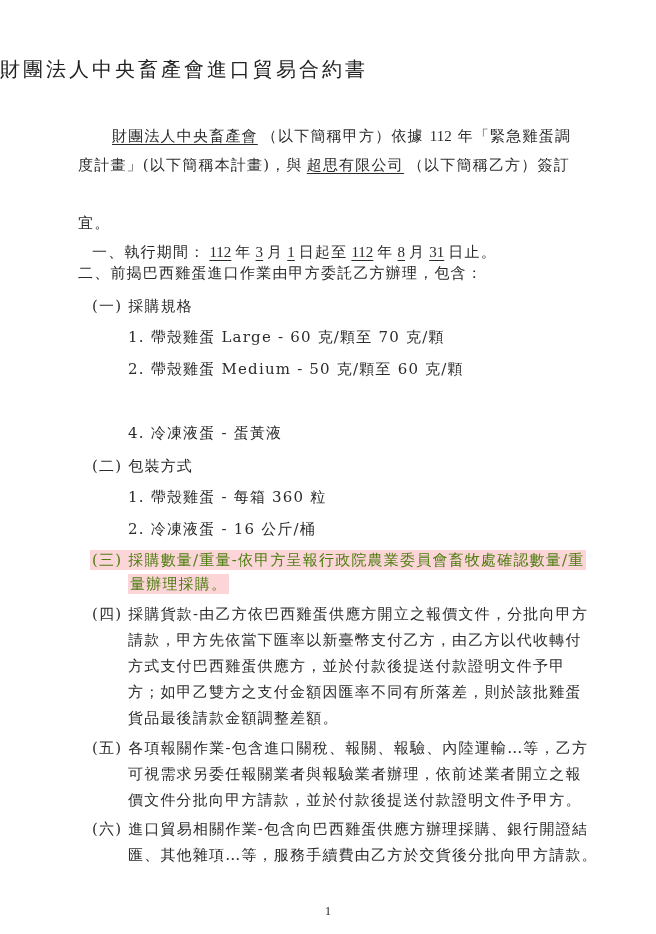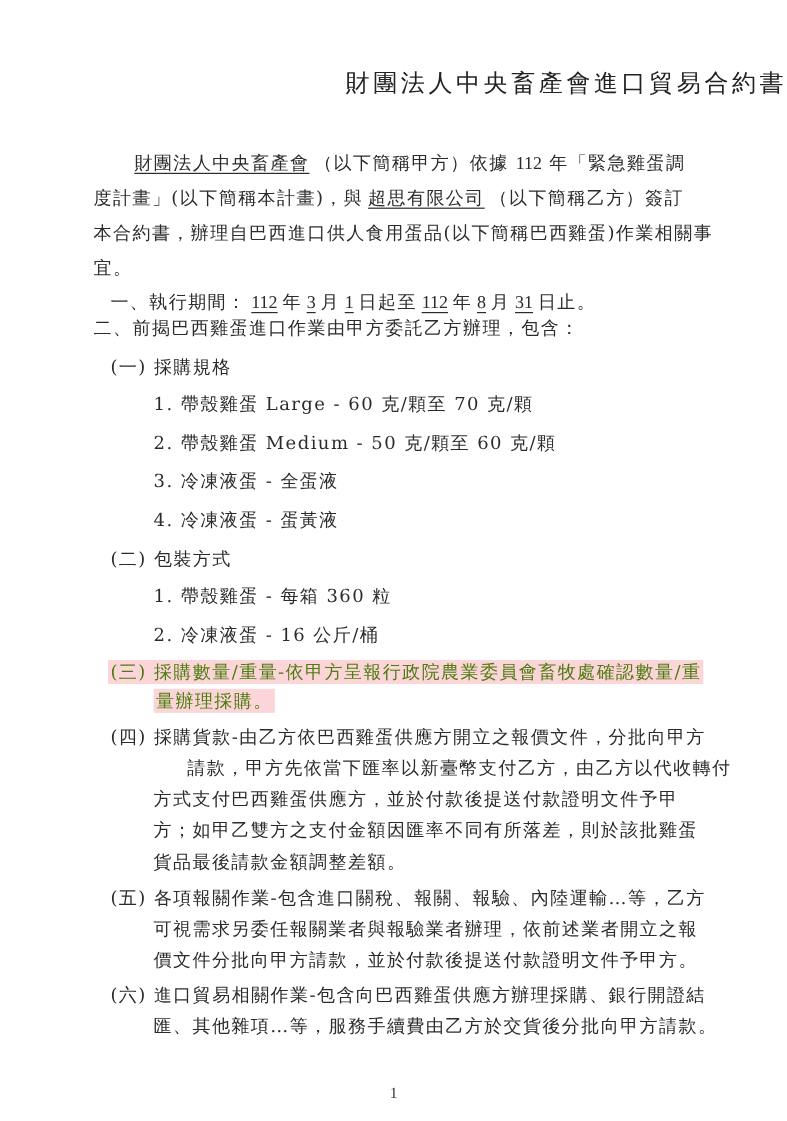--- a/index.html
+++ b/index.html
@@ -19,21 +19,21 @@
       position: absolute;
       left: 0; top: 0;
       width: 656px; height: 934px;
       background: #ffffff;
     }
     .title {
       position: absolute;
       top: 56px;
       left: 0;
       width: 656px;
-      text-align: right;
+      text-align: left;
       font-size: 20px;
       letter-spacing: 3px;
       color: #222;
     }
     .line {
       position: absolute;
       font-size: 15px;
       line-height: 20px;
       white-space: nowrap;
       letter-spacing: 1.2px;
@@ -72,48 +72,46 @@
   <div class="title">財團法人中央畜產會進口貿易合約書</div>
 
   <div class="line" style="top:126px; left:108px;">
     <span class="u">財團法人中央畜產會</span><span>（以下簡稱甲方）依據</span>
     <span class="num">112</span>
     <span>年「緊急雞蛋調</span>
   </div>
   <div class="line" style="top:155px; left:78px;">
     <span>度計畫」(以下簡稱本計畫)，與</span><span class="u">超思有限公司</span><span>（以下簡稱乙方）簽訂</span>
   </div>
-  <div class="line" style="top:184px; left:78px;">本合約書，辦理自巴西進口供人食用蛋品(以下簡稱巴西雞蛋)作業相關事</div>
   <div class="line" style="top:213px; left:78px;">宜。</div>
 
   <div class="line" style="top:242px; left:78px;margin-left:14px;">
     <span>一、執行期間：</span><span class="u num">112</span><span>年</span><span class="u num">3</span><span>月</span><span class="u num">1</span><span>日起至</span><span class="u num">112</span><span>年</span><span class="u num">8</span><span>月</span><span class="u num">31</span><span>日止。</span>
   </div>
 
   <div class="line" style="top:263px; left:78px;">二、前揭巴西雞蛋進口作業由甲方委託乙方辦理，包含：</div>
 
   <div class="line" style="top:296px; left:92px;">(一) 採購規格</div>
   <div class="line" style="top:327px; left:128px;">1. 帶殼雞蛋 Large - 60 克/顆至 70 克/顆</div>
   <div class="line" style="top:359px; left:128px;">2. 帶殼雞蛋 Medium - 50 克/顆至 60 克/顆</div>
-  <div class="line" style="top:391px; left:128px;">3. 冷凍液蛋 - 全蛋液</div>
   <div class="line" style="top:423px; left:128px;">4. 冷凍液蛋 - 蛋黃液</div>
 
   <div class="line" style="top:456px; left:92px;">(二) 包裝方式</div>
   <div class="line" style="top:487px; left:128px;">1. 帶殼雞蛋 - 每箱 360 粒</div>
   <div class="line" style="top:519px; left:128px;">2. 冷凍液蛋 - 16 公斤/桶</div>
 
   <div class="line" style="top:550px; left:90px;">
     <span class="highlight">(三) 採購數量/重量-依甲方呈報行政院農業委員會畜牧處確認數量/重</span>
   </div>
   <div class="line" style="top:574px; left:128px;">
     <span class="highlight">量辦理採購。</span>
   </div>
 
   <div class="line" style="top:604px; left:92px;">(四) 採購貨款-由乙方依巴西雞蛋供應方開立之報價文件，分批向甲方</div>
-  <div class="line" style="top:630px; left:128px;margin-left:28px;">請款，甲方先依當下匯率以新臺幣支付乙方，由乙方以代收轉付</div>
+  <div class="line" style="top:630px; left:128px;">請款，甲方先依當下匯率以新臺幣支付乙方，由乙方以代收轉付</div>
   <div class="line" style="top:656px; left:128px;">方式支付巴西雞蛋供應方，並於付款後提送付款證明文件予甲</div>
   <div class="line" style="top:682px; left:128px;">方；如甲乙雙方之支付金額因匯率不同有所落差，則於該批雞蛋</div>
   <div class="line" style="top:708px; left:128px;text-align:center;">貨品最後請款金額調整差額。</div>
 
   <div class="line" style="top:738px; left:92px;">(五) 各項報關作業-包含進口關稅、報關、報驗、內陸運輸…等，乙方</div>
   <div class="line" style="top:764px; left:128px;">可視需求另委任報關業者與報驗業者辦理，依前述業者開立之報</div>
   <div class="line" style="top:790px; left:128px;">價文件分批向甲方請款，並於付款後提送付款證明文件予甲方。</div>
 
   <div class="line" style="top:819px; left:92px;">(六) 進口貿易相關作業-包含向巴西雞蛋供應方辦理採購、銀行開證結</div>
   <div class="line" style="top:845px; left:128px;">匯、其他雜項…等，服務手續費由乙方於交貨後分批向甲方請款。</div>

